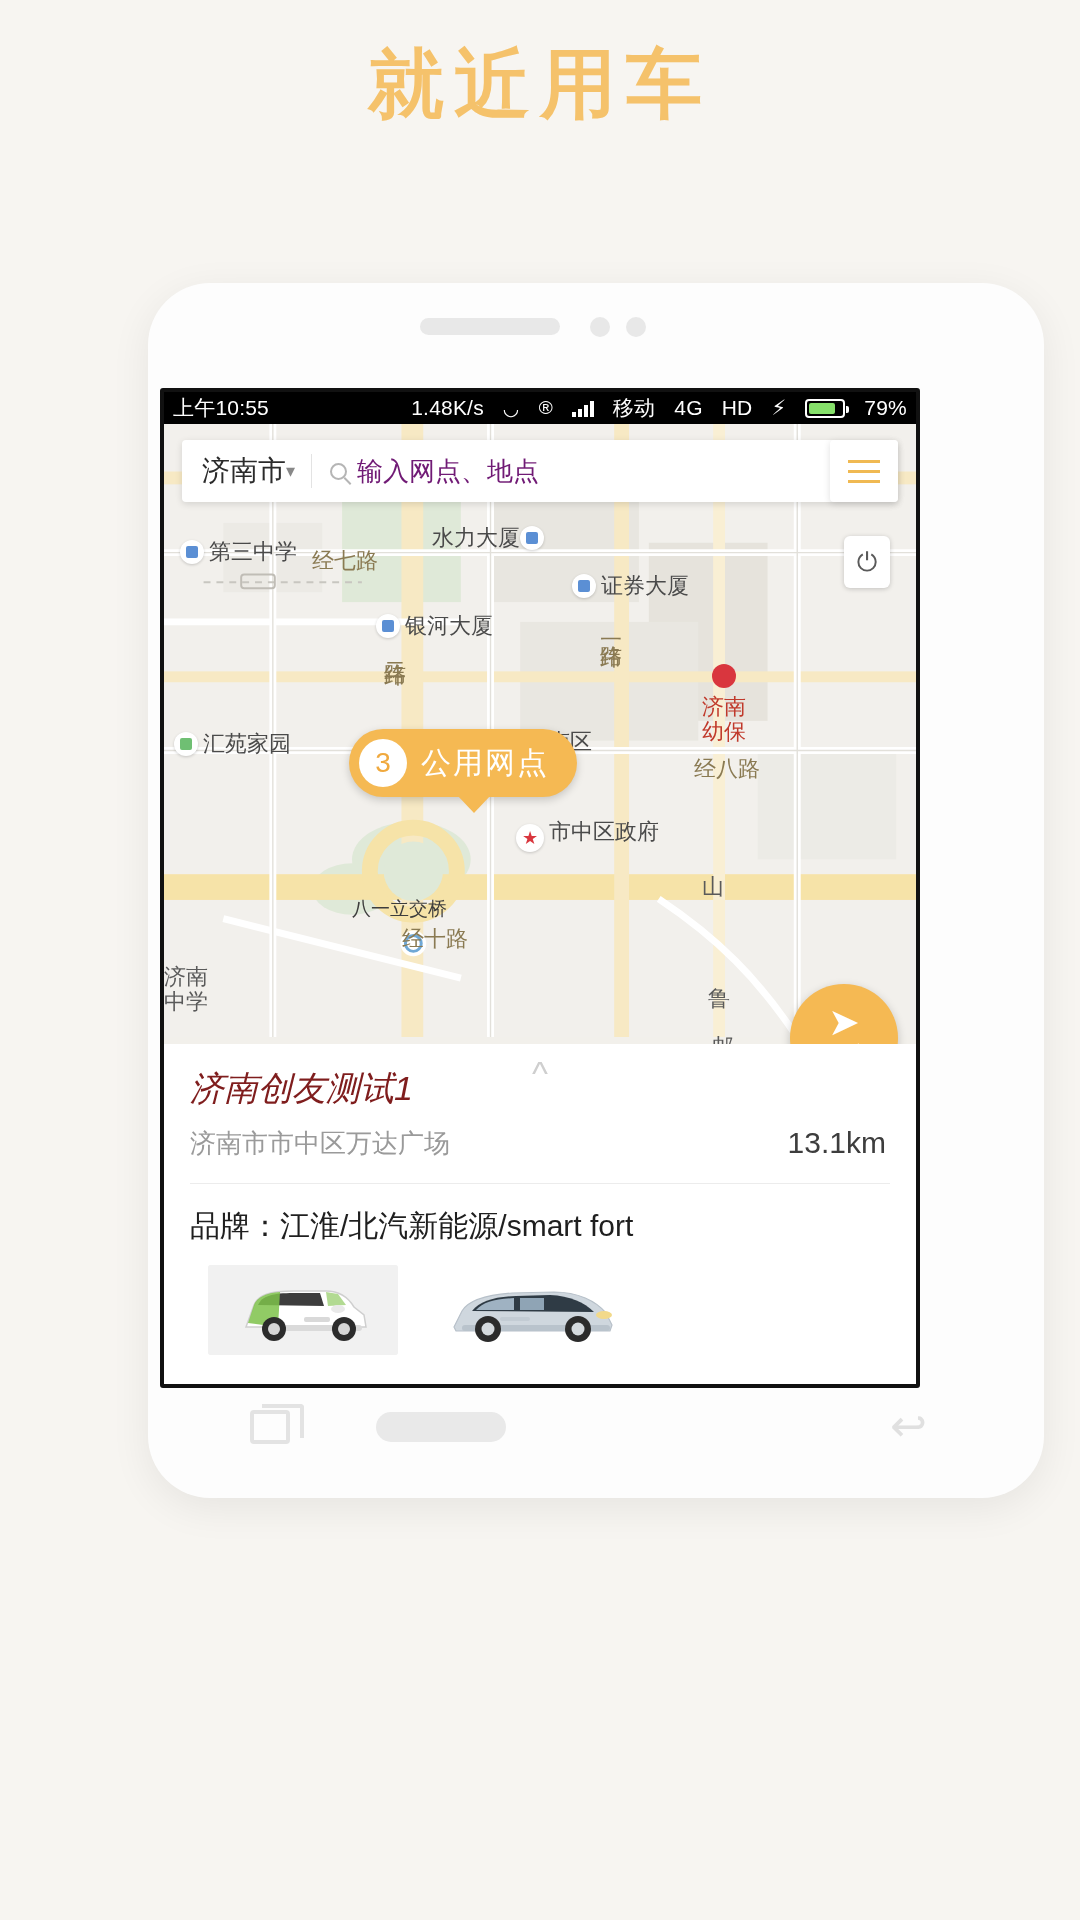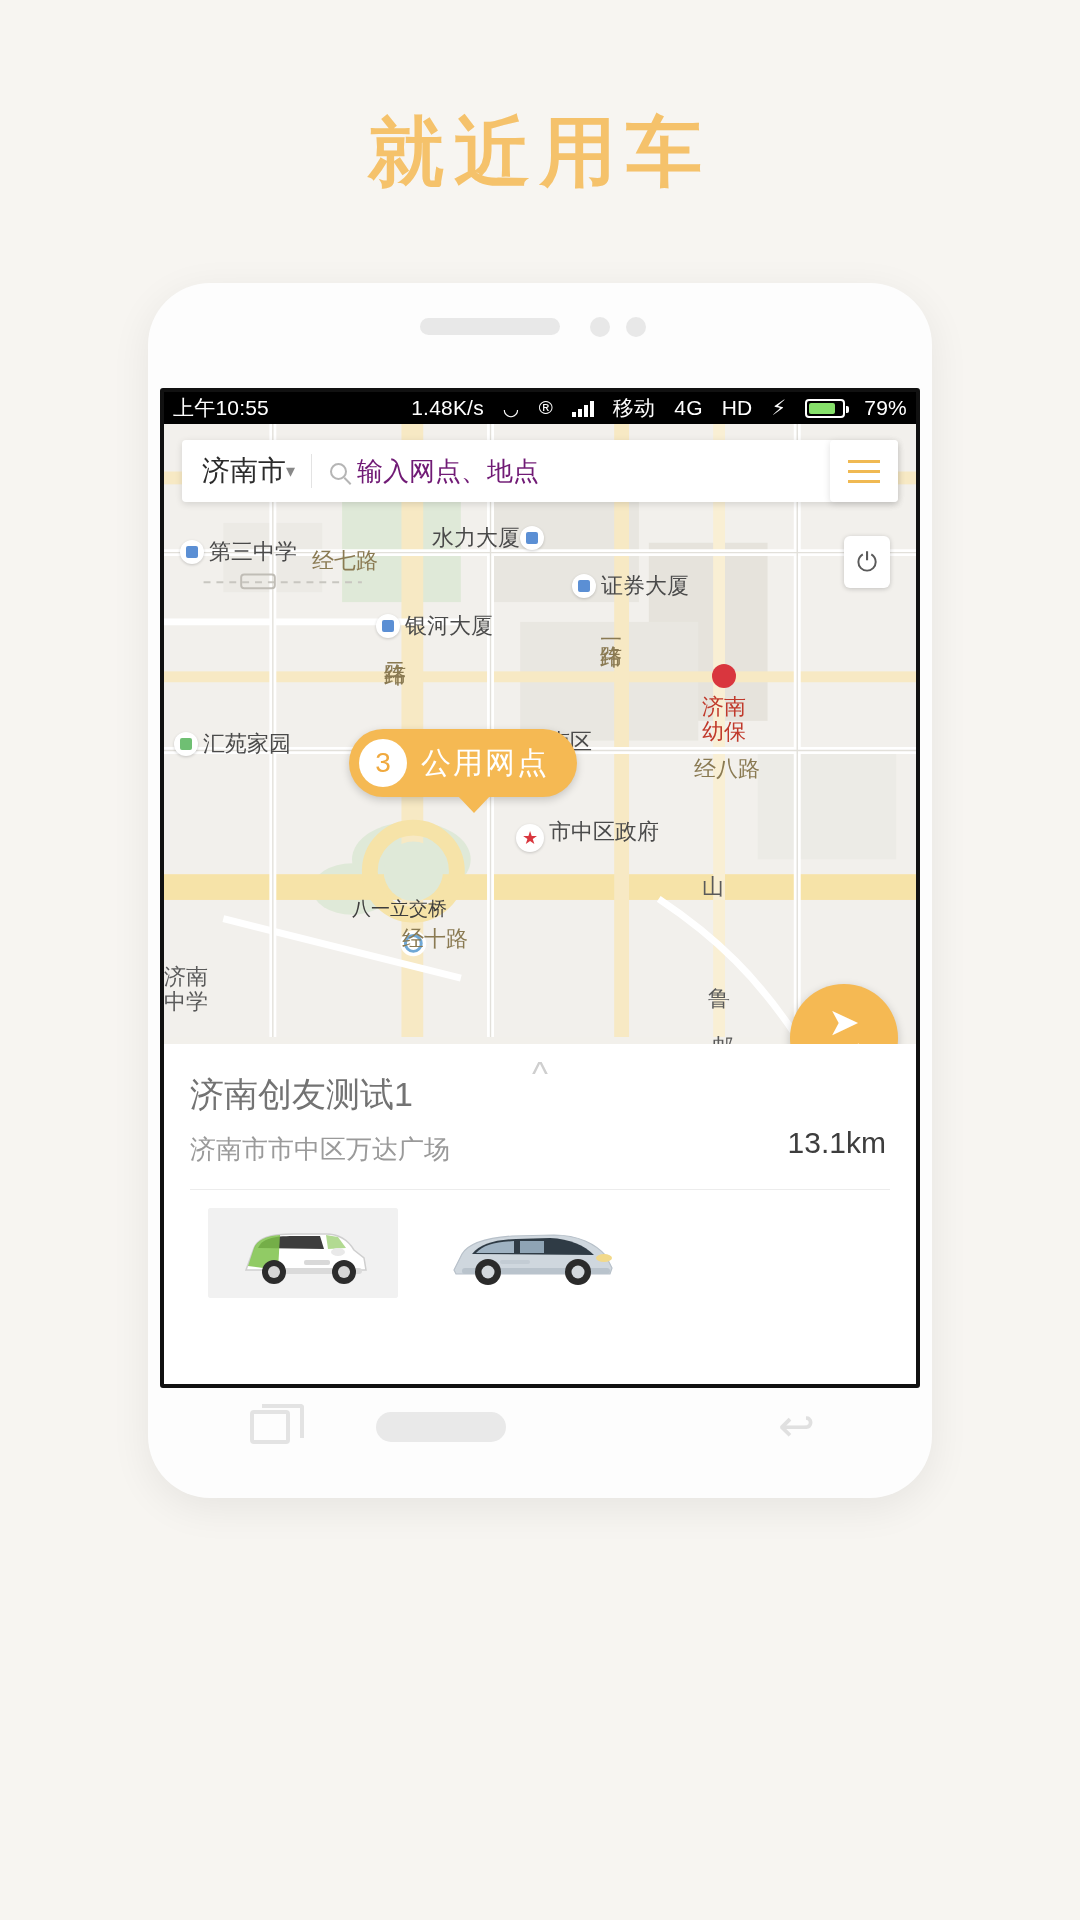--- a/index.html
+++ b/index.html
@@ -6,33 +6,33 @@
   * { margin:0; padding:0; box-sizing:border-box; }
   html,body { width:1080px; height:1920px; }
   body {
     font-family:"Liberation Sans","DejaVu Sans",sans-serif;
     background:#f7f5f1;
     position:relative;
     overflow:hidden;
   }
 
   
-  .promo { text-align:center; padding-top:56px;margin-top:48px; }
+  .promo { text-align:center; padding-top:36px; }
   .promo-title {
     font-size:76px; font-weight:bold; color:#f5c26b;
     letter-spacing:10px; line-height:1.25;
   }
   .promo-sub {
     margin-top:24px; font-size:34px; color:#8d8d8d; letter-spacing:2px;
   }
 
   
   .phone {
     position:absolute; left:148px; top:283px;
-    width:784px; height:1215px;
+    width:896px; height:1215px;
     background:#fdfdfd;
     border-radius:62px;
     box-shadow:0 10px 40px rgba(0,0,0,.07);
   }
   .phone-speaker {
     position:absolute; top:35px; left:272px;
     width:140px; height:17px; border-radius:10px; background:#e8e8e8;
   }
   .phone-dot {
     position:absolute; top:34px; width:20px; height:20px;
@@ -202,21 +202,21 @@
   }
   .fab .arrow { font-size:38px; line-height:32px; }
   .fab .t { font-size:22px; }
 
   
   .card { position:relative; background:#fff; height:348px; padding:0 26px; }
   .handle {
     position:absolute; left:50%; top:12px; transform:translateX(-50%);
     color:#cfcfcf; font-size:34px; line-height:1;
   }
-  .card-title { padding-top:28px; font-size:34px; color:#737373; }
+  .card-title { padding-top:22px; font-size:34px; color:#7f1d1d;font-style:italic; }
   .card-addr { margin-top:14px; font-size:26px; color:#9a9a9a; }
   .card-slots { margin-top:12px; font-size:26px; color:#9a9a9a; }
   .card-dist {
     position:absolute; right:30px; top:82px;
     font-size:30px; color:#3d3d3d;
   }
   .divider { margin-top:22px; height:1px; background:#ececec; }
   .brand { margin-top:22px; font-size:30px; color:#1f1f1f; }
   .cars { margin-top:18px; display:flex; gap:40px; padding-left:18px; }
   .car { width:190px; text-align:center; }
@@ -364,20 +364,21 @@
         <span class="t">导航</span>
       </div>
     </div>
 
     <div class="card">
       <div class="handle">^</div>
       <div class="card-title">济南创友测试1</div>
       <div class="card-addr">济南市市中区万达广场</div>
       <div class="card-dist">13.1km</div>
       <div class="divider"></div>
+      <div class="brand">品牌：江淮/北汽新能源/smart fort</div>
 
       <div class="cars">
         <div class="car">
           <div class="car-img">
             <svg viewBox="0 0 190 90">
               <rect width="190" height="90" fill="#f1f1f1"></rect>
               <path d="M38 62 L46 40 C50 30 62 26 86 26 L118 26 C132 26 140 32 146 42 L156 50 L158 62 Z" fill="#ffffff" stroke="#cfcfcf" stroke-width="1.5"></path>
               <path d="M50 40 C54 31 64 28 86 28 L112 28 L116 41 Z" fill="#3d3d3d"></path>
               <path d="M40 58 L46 40 C49 32 58 28 72 27 L70 62 Z" fill="#7ec24a" opacity=".85"></path>
               <path d="M118 27 L130 29 L138 40 L120 41 Z" fill="#7ec24a" opacity=".6"></path>

